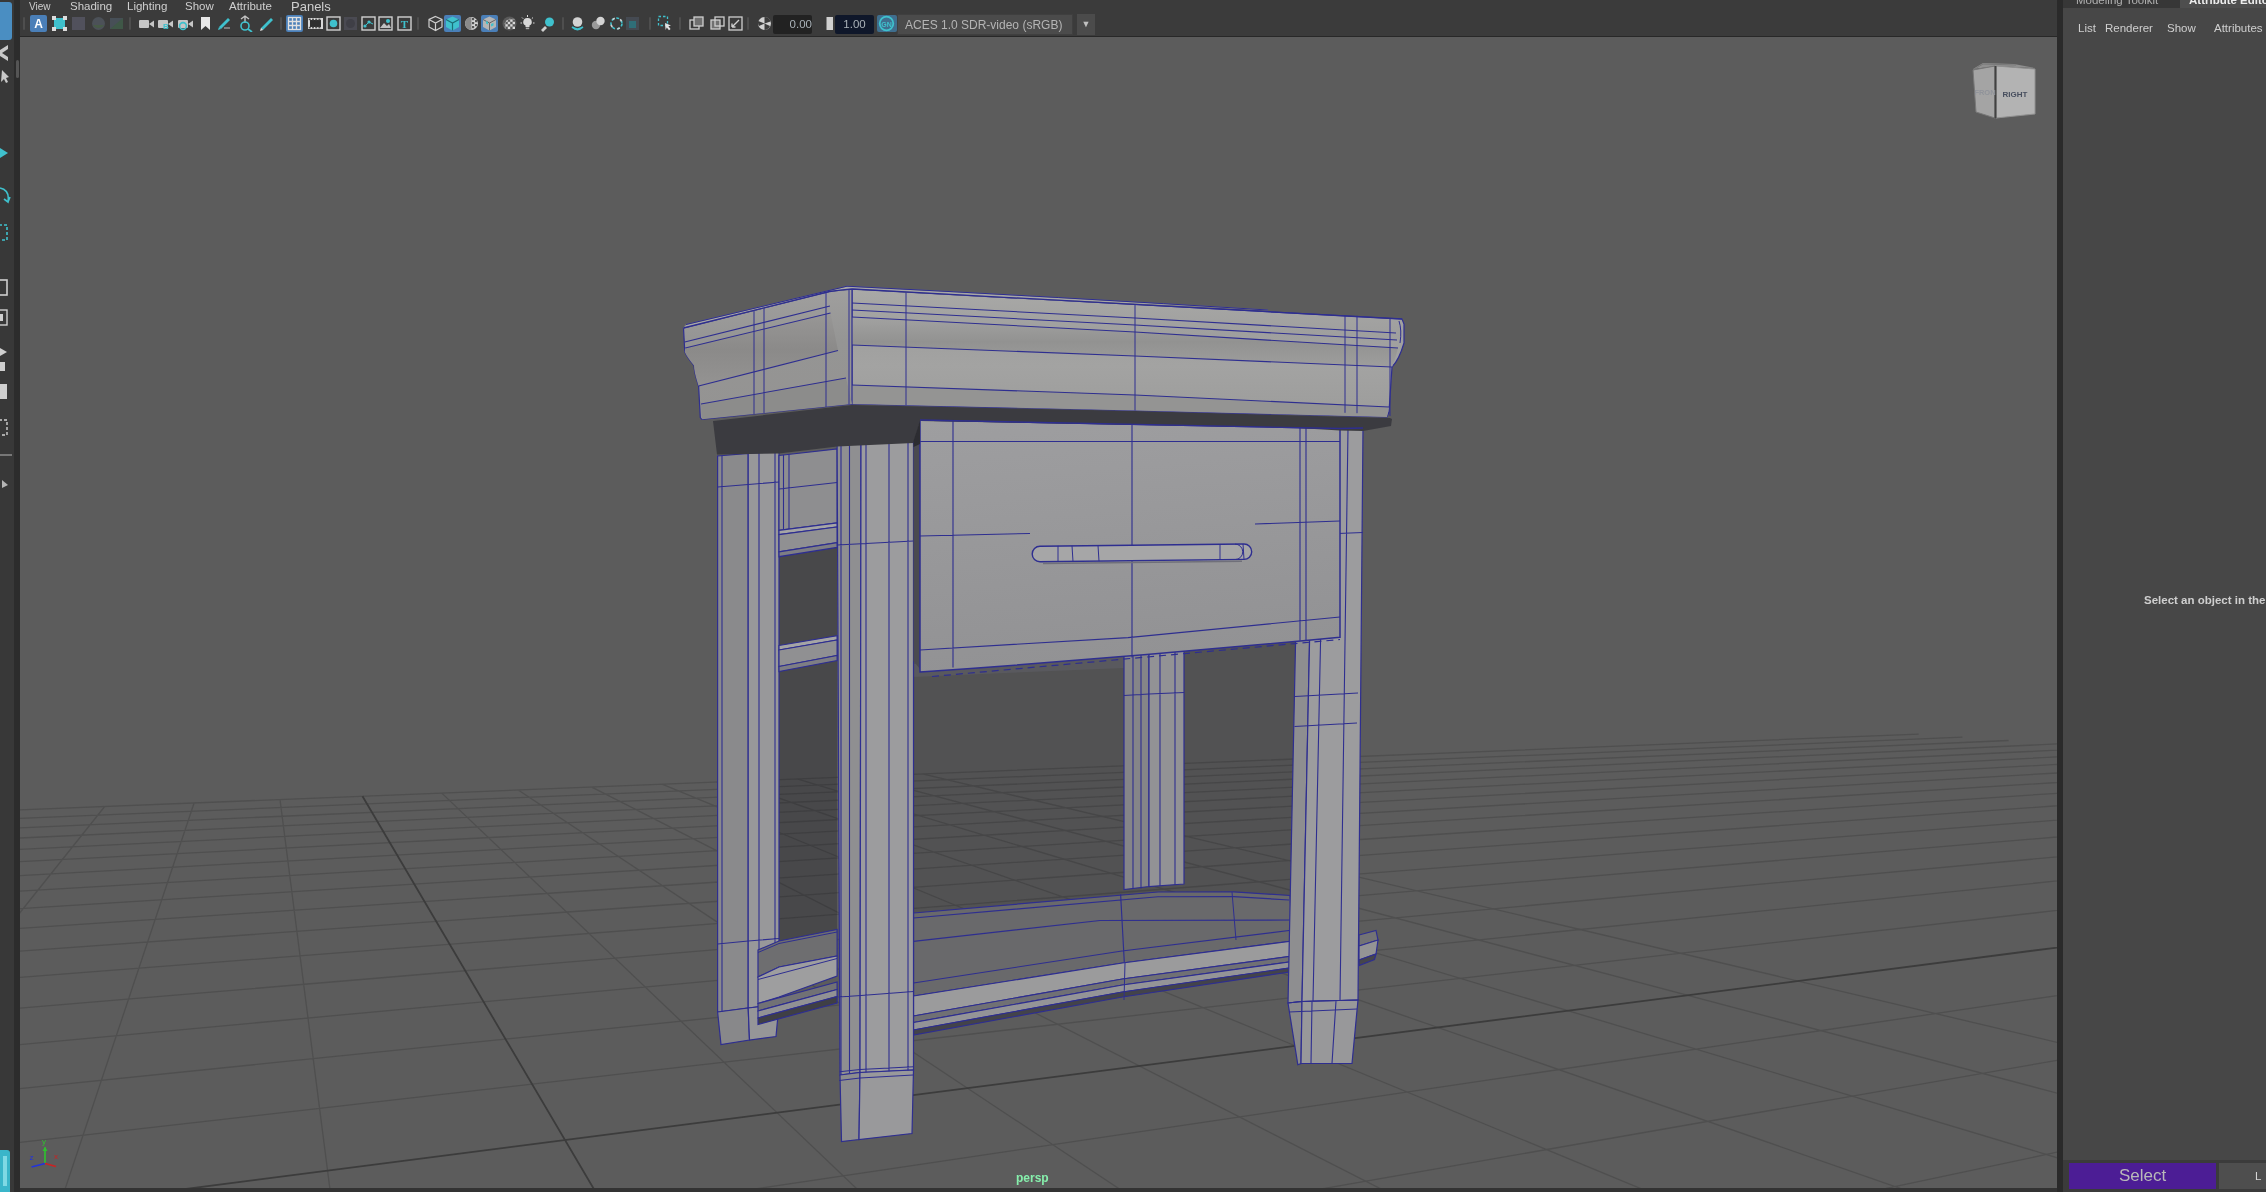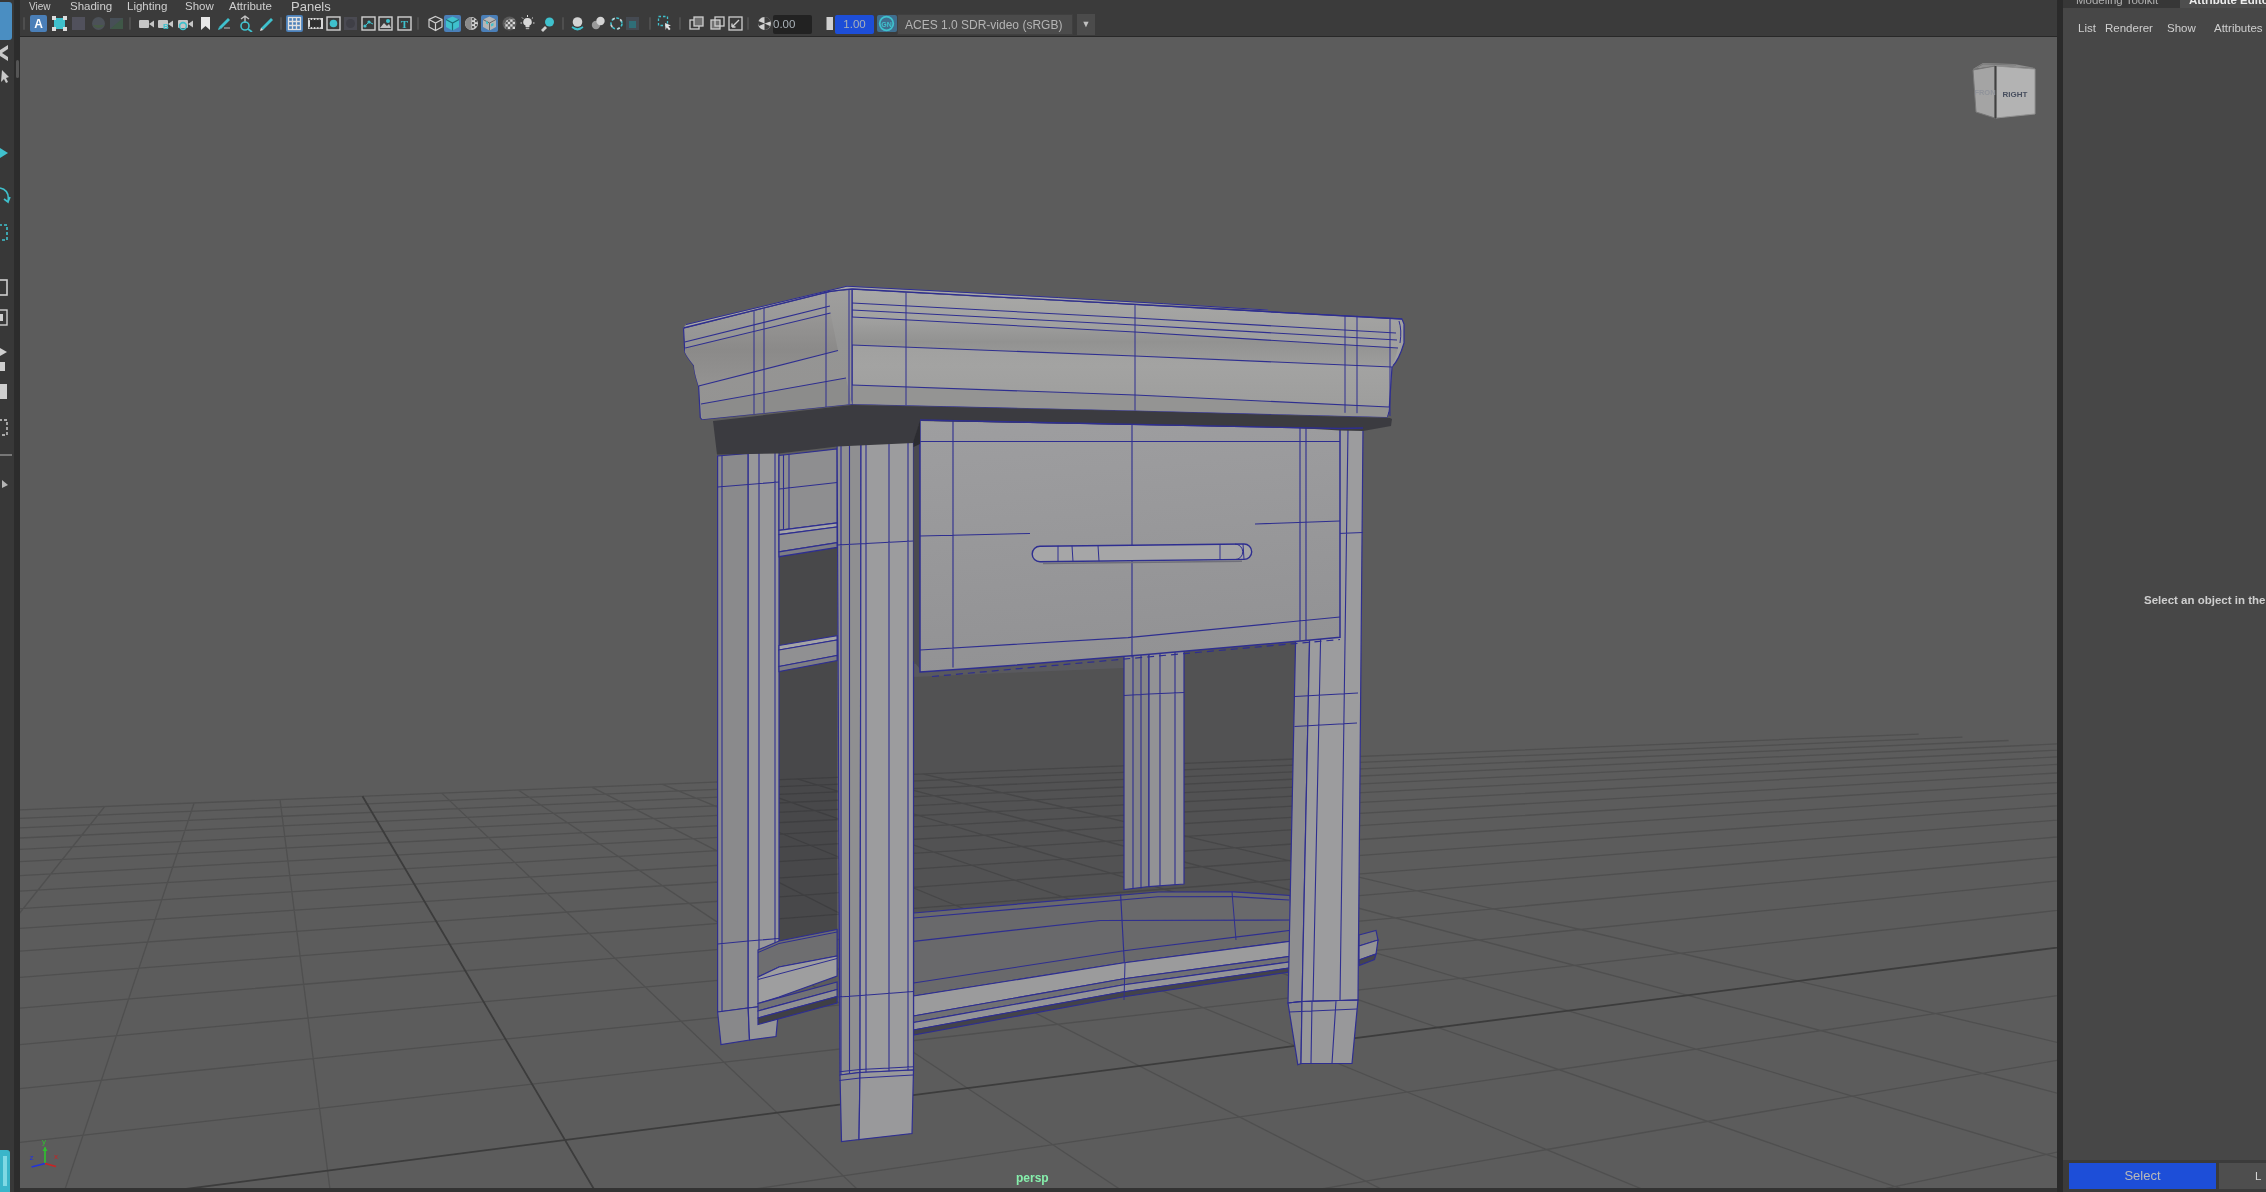--- a/index.html
+++ b/index.html
@@ -316,26 +316,26 @@
     </svg></div>
 <div class="ic" style="left:727px;width:17px;"><svg width="17" height="17" viewBox="0 0 17 17">
       <rect x="2" y="2" width="13" height="13" fill="none" stroke="#cfcfcf" stroke-width="1.3"></rect>
       <path d="M12,5 L5,12 M5,12 l0,-3.5 M5,12 l3.5,0" stroke="#cfcfcf" stroke-width="1.4" fill="none"></path>
     </svg></div>
 <div class="abs" style="left:747px;top:17px;width:2px;height:13px;background:#4e4e4e;border-radius:1px"></div>
 <div class="ic" style="left:756px;width:17px;"><svg width="17" height="17" viewBox="0 0 17 17">
       <circle cx="8.5" cy="8.5" r="6.5" fill="#d0d0d0"></circle>
       <path d="M8.5,8.5 L8.5,2 A6.5,6.5 0 0 1 14.5,6.5 Z M8.5,8.5 L14,11 A6.5,6.5 0 0 1 8.5,15 Z M8.5,8.5 L3,11 A6.5,6.5 0 0 1 2.2,6 Z" fill="#3b3b3b"></path>
     </svg></div>
-<div class="abs" style="left:773px;top:15px;width:39px;height:19px;background:#222;border-radius:2px;color:#aab2b8;font-size:11.5px;text-align:left;line-height:19px">0.00</div>
+<div class="abs" style="left:773px;top:15px;width:39px;height:19px;background:#222;border-radius:2px;color:#aab2b8;font-size:11.5px;text-align:right;line-height:19px">0.00</div>
 <div class="ic" style="left:818px;width:17px;"><svg width="17" height="17" viewBox="0 0 17 17">
       <rect x="2" y="2" width="13" height="13" fill="#d0d0d0"></rect>
       <path d="M2,2 h6.5 v13 H2 Z" fill="#3b3b3b"></path>
     </svg></div>
-<div class="abs" style="left:835px;top:15px;width:39px;height:19px;background:#1d4ed8;border-radius:2px;color:#aab2b8;font-size:11.5px;text-align:center;line-height:19px">1.00</div>
+<div class="abs" style="left:835px;top:15px;width:39px;height:19px;background:#0f172a;border-radius:2px;color:#aab2b8;font-size:11.5px;text-align:center;line-height:19px">1.00</div>
 <div class="ic" style="left:877px;width:20px;background:#3f6e8e;"><svg width="20" height="17" viewBox="0 0 20 17">
       <circle cx="9.5" cy="8.5" r="6.8" fill="none" stroke="#3fc1cd" stroke-width="1.8"></circle>
       <text x="9.5" y="11.5" text-anchor="middle" font-size="7" font-weight="bold" fill="#3fc1cd" font-family="Liberation Sans,sans-serif">GN</text>
     </svg></div>
 <div class="abs" style="left:897px;top:14px;width:176px;height:21px;background:#4b4b4b;border:1px solid #3f3f3f;color:#b4b4b4;font-size:12px;line-height:20px;padding-left:7px">ACES 1.0 SDR-video (sRGB)</div>
 <div class="abs" style="left:1077px;top:14px;width:18px;height:21px;background:#4b4b4b;color:#c0c0c0;font-size:9px;text-align:center;line-height:21px">▼</div>
 <div class="abs" style="left:0;top:0;width:14px;height:1192px;background:#383838"></div>
 <div class="abs" style="left:14px;top:0;width:6px;height:1192px;background:#2c2c2c"></div>
 <div class="abs" style="left:0;top:2px;width:12px;height:38px;background:#4a8ec2;border-radius:0 3px 3px 0"></div>
 <div class="abs" style="left:16px;top:60px;width:3px;height:18px;background:#555;border-radius:2px"></div>
@@ -366,13 +366,13 @@
   </div>
 <div class="abs" style="left:2189px;top:-7px;width:80px;height:14px;color:#ececec;font-size:11.5px;font-weight:bold;overflow:hidden">
     <div style="margin-top:1px">Attribute Edito</div>
   </div>
 <div class="abs" style="left:2078px;top:22px;height:13px;line-height:13px;color:#cfcfcf;font-size:11.5px">List</div>
 <div class="abs" style="left:2105px;top:22px;height:13px;line-height:13px;color:#cfcfcf;font-size:11.5px">Renderer</div>
 <div class="abs" style="left:2167px;top:22px;height:13px;line-height:13px;color:#cfcfcf;font-size:11.5px">Show</div>
 <div class="abs" style="left:2214px;top:22px;height:13px;line-height:13px;color:#cfcfcf;font-size:11.5px">Attributes</div>
 <div class="abs" style="left:2144px;top:594px;width:129px;color:#cfcfcf;font-size:11.5px;font-weight:bold;white-space:nowrap;overflow:hidden">Select an object in the s</div>
 <div class="abs" style="left:2063px;top:1160px;width:203px;height:32px;background:#3b3b3b"></div>
-<div class="abs" style="left:2069px;top:1163px;width:147px;height:26px;background:#1d4ed8;color:#b9b9b9;font-size:13px;text-align:center;line-height:26px">Select</div>
+<div class="abs" style="left:2069px;top:1163px;width:147px;height:26px;background:#4c1d95;color:#b9b9b9;font-size:17px;text-align:center;line-height:26px">Select</div>
 <div class="abs" style="left:2219px;top:1163px;width:47px;height:26px;background:#4e4e4e;color:#d5d5d5;font-size:11.5px;line-height:26px;padding-left:36px">L</div>
 </body></html>

